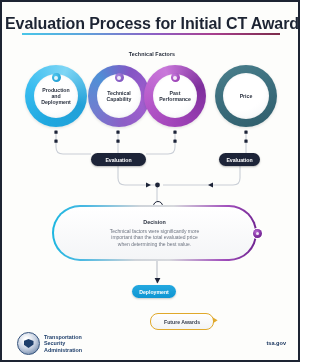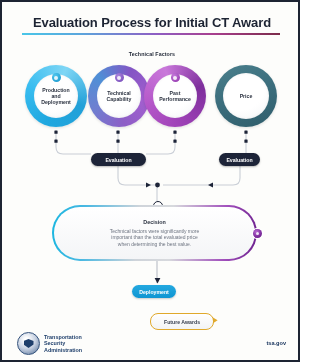--- a/index.html
+++ b/index.html
@@ -15,21 +15,21 @@
     box-sizing:border-box;
     border:2px solid #1d2433;
     background:#fdfdfb;
     overflow:hidden;
   }
 
   
   .title{
     position:absolute;top:13px;left:0;width:300px;
     text-align:center;
-    font-size:13px;font-weight:700;color:#1d2433;
+    font-size:16px;font-weight:700;color:#1d2433;
     letter-spacing:-0.1px;
   }
   .title-rule{
     position:absolute;top:31px;left:20px;width:258px;height:1.6px;
     background:linear-gradient(90deg,#49c6e8 0%,#5aa7dd 22%,#8e5ec3 52%,#a83f8e 74%,#7c2b4a 100%);
   }
 
   
   .tf-label{
     position:absolute;top:49px;left:0;width:300px;

